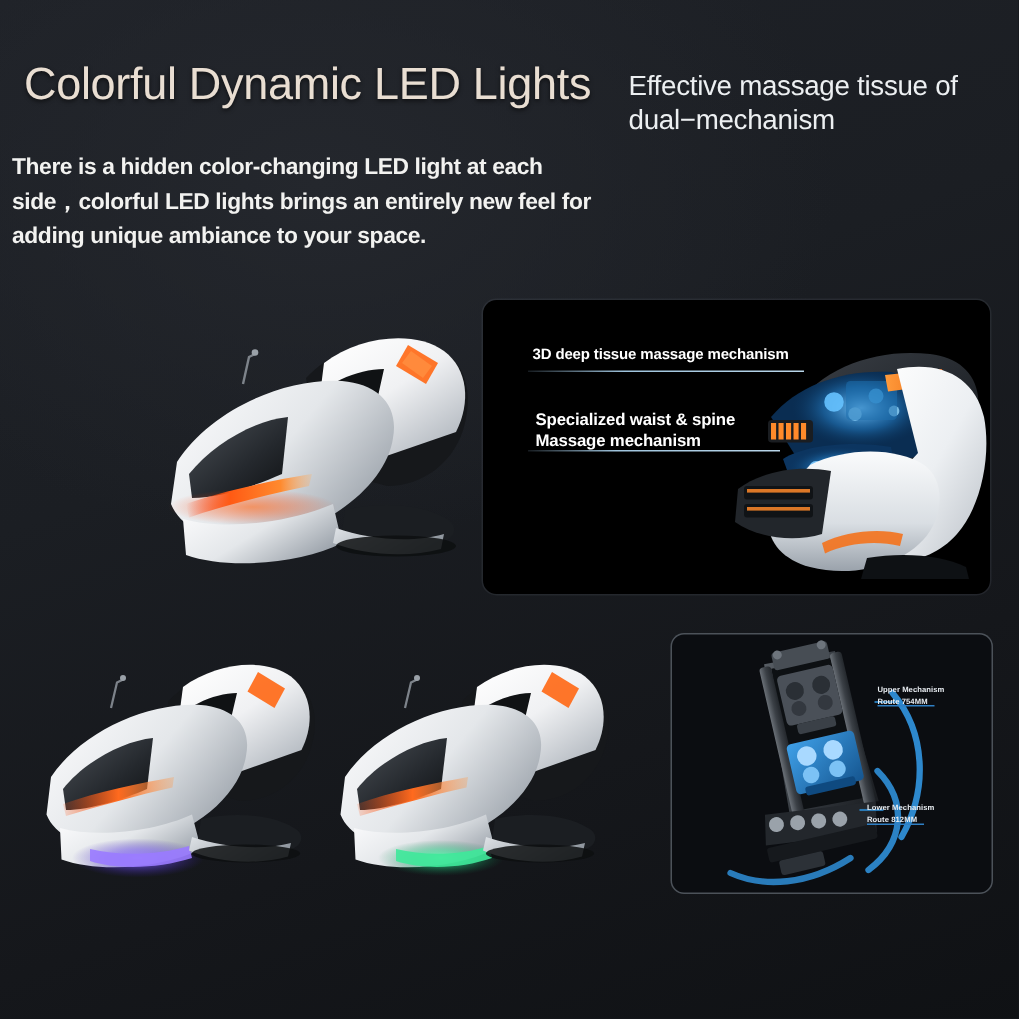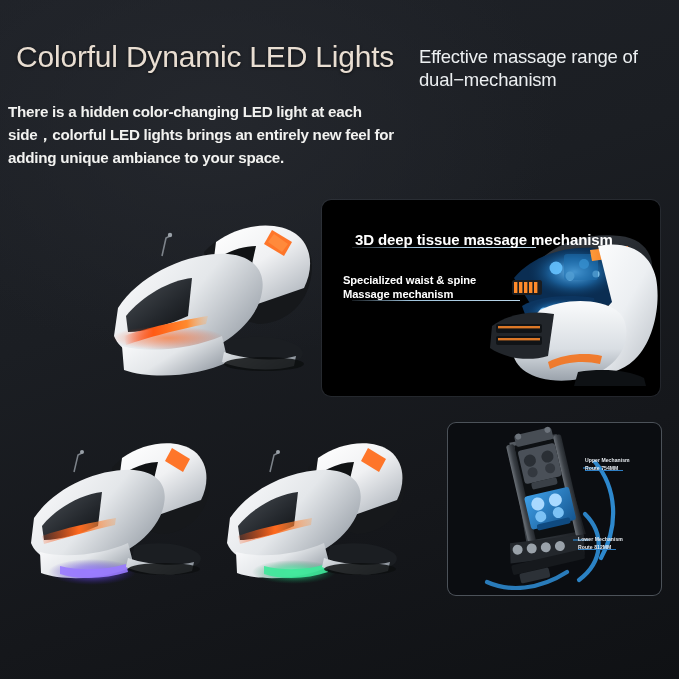--- a/index.html
+++ b/index.html
@@ -82,24 +82,24 @@
   .callout {
     position: absolute;
     font-weight: 700;
     color: #ffffff;
     letter-spacing: -0.1px;
     z-index: 6;
   }
   .callout-1 {
     left: 355px;
     top: 231px;
-    font-size: 15px;
+    font-size: 10px;
   }
   .callout-2 {
-    left: 343px;
+    left: 357px;
     top: 273px;
     font-size: 11.2px;
     line-height: 1.28;
   }
   .lead-line {
     position: absolute;
     height: 1px;
     background: linear-gradient(90deg, rgba(150,185,215,0.15) 0%, #9fc4dd 35%, #b9d6ea 100%);
     z-index: 6;
   }
@@ -154,21 +154,21 @@
 </style>
 </head>
 <body>
 
 <div id="page">
 
   <div class="headline">Colorful Dynamic LED Lights</div>
 
   <div class="body-copy">There is a hidden color-changing LED light at each side，colorful LED lights brings an entirely new feel for adding unique ambiance to your space.</div>
 
-  <div class="subhead">Effective massage range of dual−mechanism</div>
+  <div class="subhead">Effective massage tissue of dual−mechanism</div>
 
   <div class="panel panel-top"></div>
 
   <svg class="chair-cut" viewBox="0 0 186 190">
     <defs>
       <linearGradient id="cutShell" x1="0" y1="0" x2="1" y2="1">
         <stop offset="0%" stop-color="#ffffff"></stop>
         <stop offset="52%" stop-color="#eceff2"></stop>
         <stop offset="100%" stop-color="#b9bfc6"></stop>
       </linearGradient>

